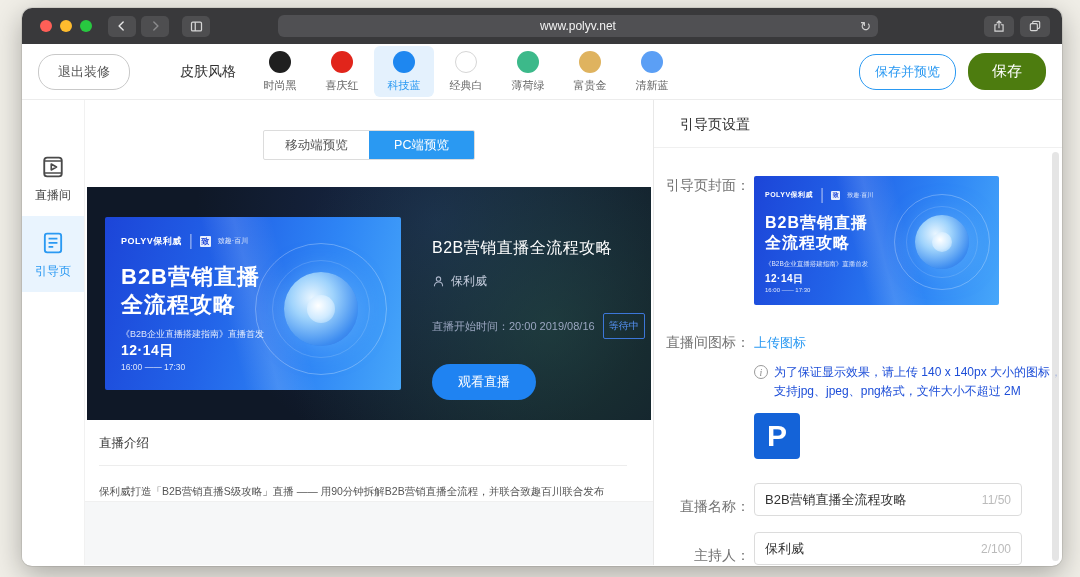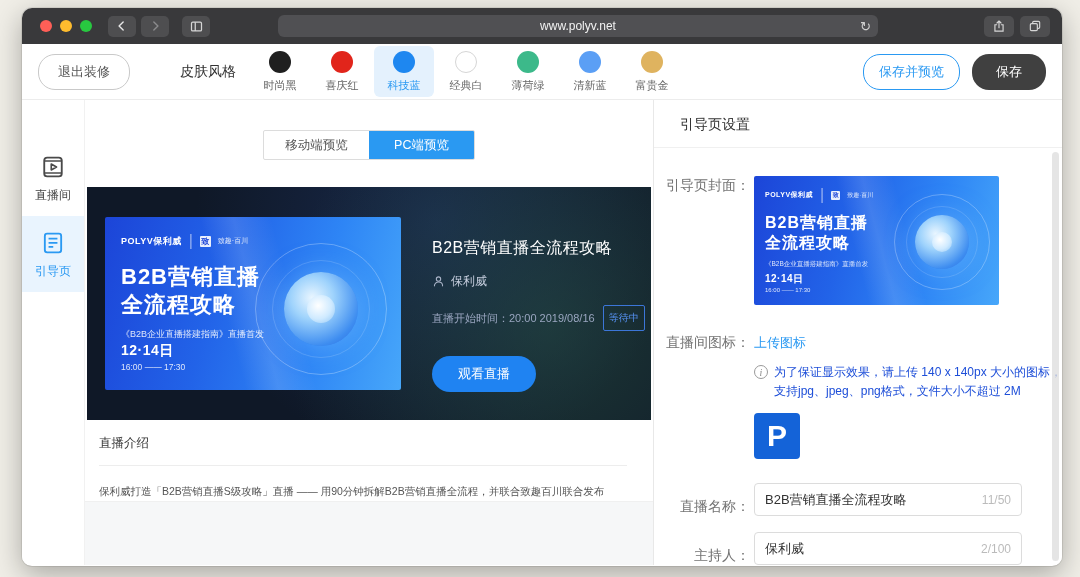--- a/index.html
+++ b/index.html
@@ -42,22 +42,22 @@
   .swatch .dot.bordered { border:1px solid #d6d6d6; }
   .swatch .name { font-size:11px; color:#666; }
   .swatch.selected { background:#e4f1fd; }
   .swatch.selected .name { color:#2a99f2; }
   .tb-spacer { flex:1; }
   .btn-outline {
     border:1px solid #2a99f2; color:#2a99f2; background:#fff;
     border-radius:17px; padding:8px 15px; font-size:13px; cursor:pointer;
   }
   .btn-solid {
-    border:none; background:#404040; color:#fff;
-    border-radius:17px; padding:9px 24px; font-size:13px; margin-left:12px; cursor:pointer;
+    border:none; background:#4d7c0f; color:#fff;
+    border-radius:17px; padding:9px 24px; font-size:15px; margin-left:12px; cursor:pointer;
   }
   
   .content { display:flex; height:465px; position:relative; }
   .sidebar { width:63px; flex:none; background:#fff; border-right:1px solid #f1f1f1; padding-top:40px; }
   .side-item { width:100%; padding:13px 0 12px; display:flex; flex-direction:column; align-items:center; gap:6px; font-size:12px; color:#444; cursor:pointer; }
   .side-item.selected { background:#e9f4fe; color:#2a99f2; }
   
   .main { width:568px; flex:none; background:#fff; padding-top:30px; position:relative; }
   .tabs { width:212px; height:30px; margin:0 auto; display:flex; border:1px solid #dcdcdc; border-radius:2px; overflow:hidden; background:#fff; }
   .tab { flex:1; display:flex; align-items:center; justify-content:center; font-size:12.5px; color:#555; cursor:pointer; }
@@ -103,21 +103,21 @@
   .banner.big .b-date { font-size:14px; }
   .banner.big .b-time { font-size:8.5px; margin-top:2px; }
   .banner.big .rings { right:14px; top:26px; width:132px; height:132px; }
   .banner.big .ring2 { inset:17px; }
   .banner.big .disc { inset:29px; }
   .banner.big .core { inset:52px; }
   
   .stage-info { margin-left:31px; padding-top:51px; }
   .si-title { color:#fff; font-size:16px; letter-spacing:.5px; }
   .si-presenter { display:flex; align-items:center; gap:6px; margin-top:14px; color:#c6cede; font-size:12px; }
-  .si-time { margin-top:15px; color:#9aa6c0; font-size:11px; display:flex; align-items:center; }
+  .si-time { margin-top:23px; color:#9aa6c0; font-size:11px; display:flex; align-items:center; }
   .si-badge { margin-left:8px; border:1px solid #3c76d8; color:#5590f0; font-size:10px; padding:5px 5px; border-radius:2px; }
   .watch-btn { margin-top:25px; width:104px; height:36px; border:none; border-radius:18px; background:#1f83f2; color:#fff; font-size:13px; cursor:pointer; }
   
   .intro { background:#fff; padding:15px 14px 0; }
   .intro-h { font-size:12.5px; color:#333; }
   .intro-divider { margin-top:13px; border-top:1px solid #ededed; width:528px; }
   .intro-body { margin-top:16px; width:516px; font-size:10.5px; color:#555; line-height:1.9; }
   .main-footer { position:absolute; left:0; bottom:0; width:100%; height:64px; background:#f6f7f8; border-top:1px solid #f0f0f0; }
   
   .panel { flex:1; background:#fff; border-left:1px solid #e8e8e8; position:relative; overflow:hidden; padding-left:0; }
@@ -219,26 +219,26 @@
       </div>
       <div class="swatch">
         <span class="dot bordered" style="background-color: rgb(255, 255, 255);"></span>
         <span class="name">经典白</span>
       </div>
       <div class="swatch">
         <span class="dot" style="background-color: rgb(60, 185, 138);"></span>
         <span class="name">薄荷绿</span>
       </div>
       <div class="swatch">
+        <span class="dot" style="background-color: rgb(223, 179, 95);"></span>
+        <span class="name">富贵金</span>
+      </div>
+      <div class="swatch">
         <span class="dot" style="background-color: rgb(91, 159, 245);"></span>
         <span class="name">清新蓝</span>
-      </div>
-      <div class="swatch">
-        <span class="dot" style="background-color: rgb(223, 179, 95);"></span>
-        <span class="name">富贵金</span>
       </div>
     </div>
     <div class="tb-spacer"></div>
     <button class="btn-outline">保存并预览</button>
     <button class="btn-solid">保存</button>
   </div>
 
   <div class="content">
 
     <div class="sidebar">

